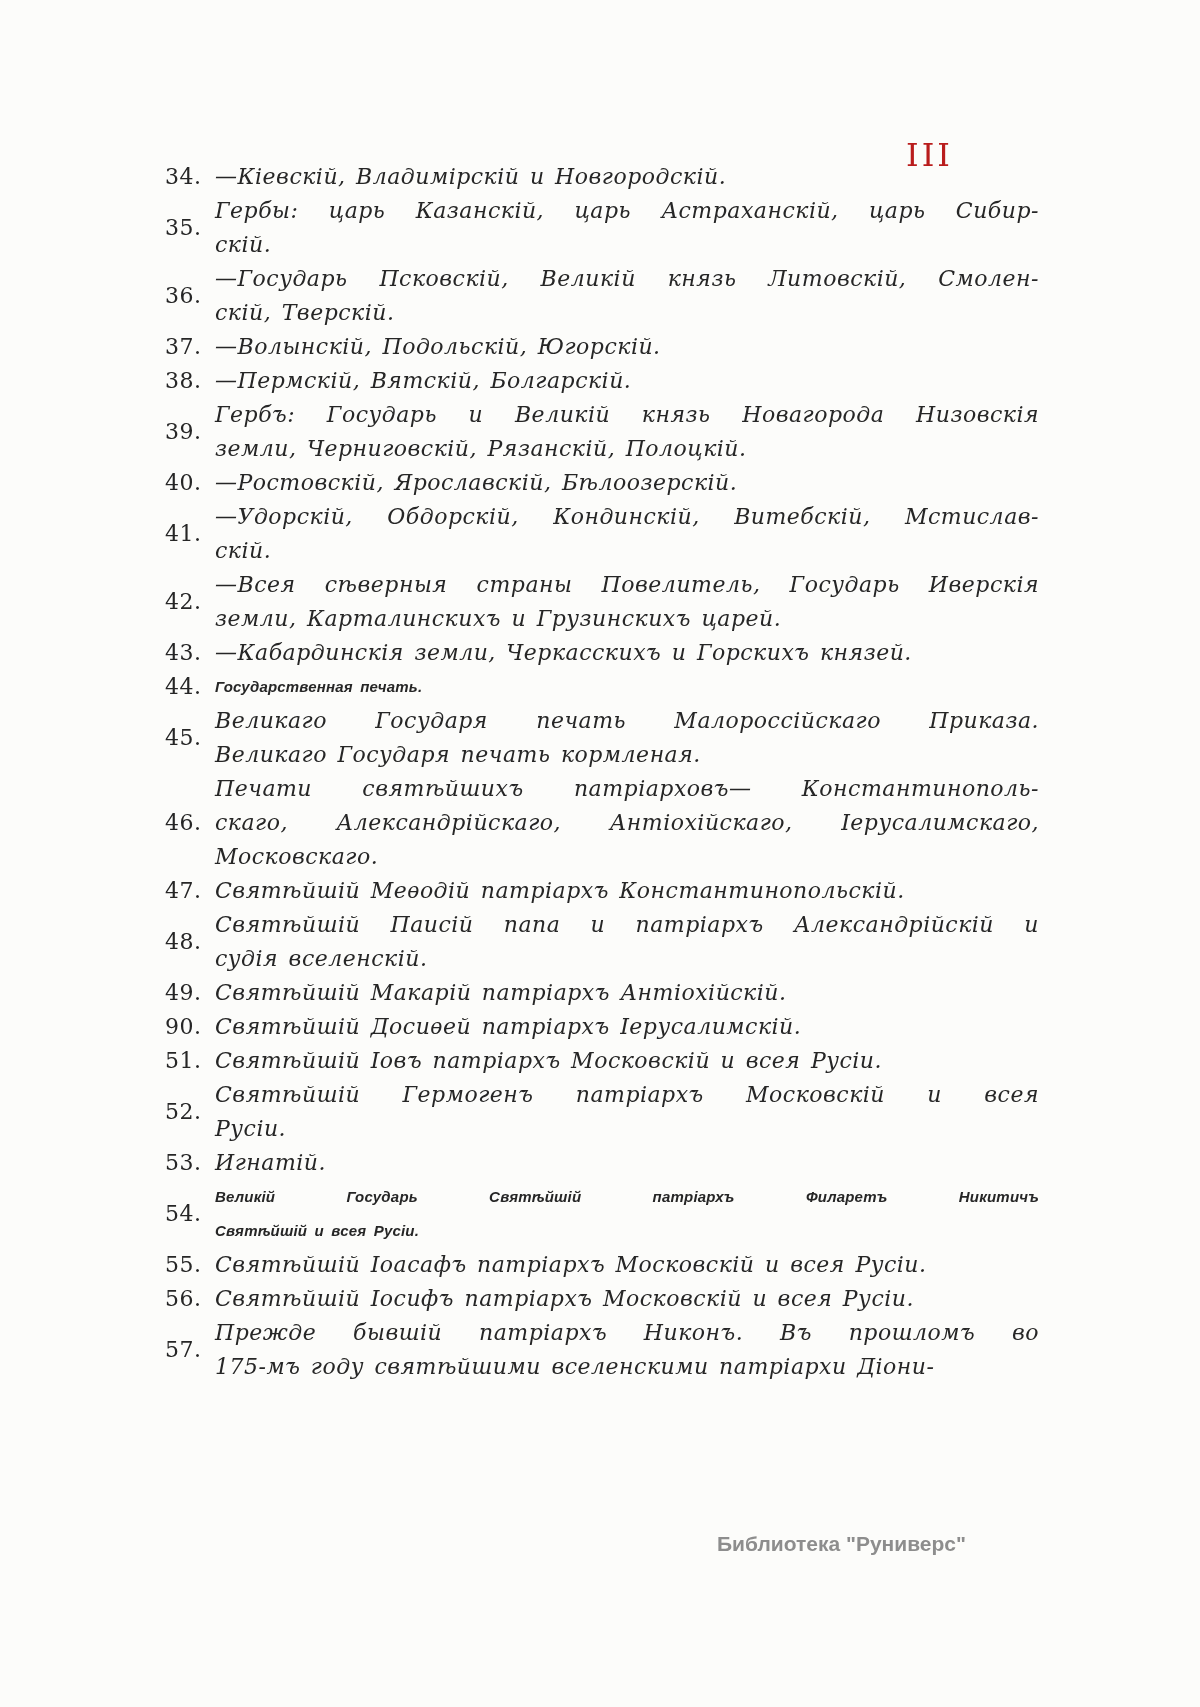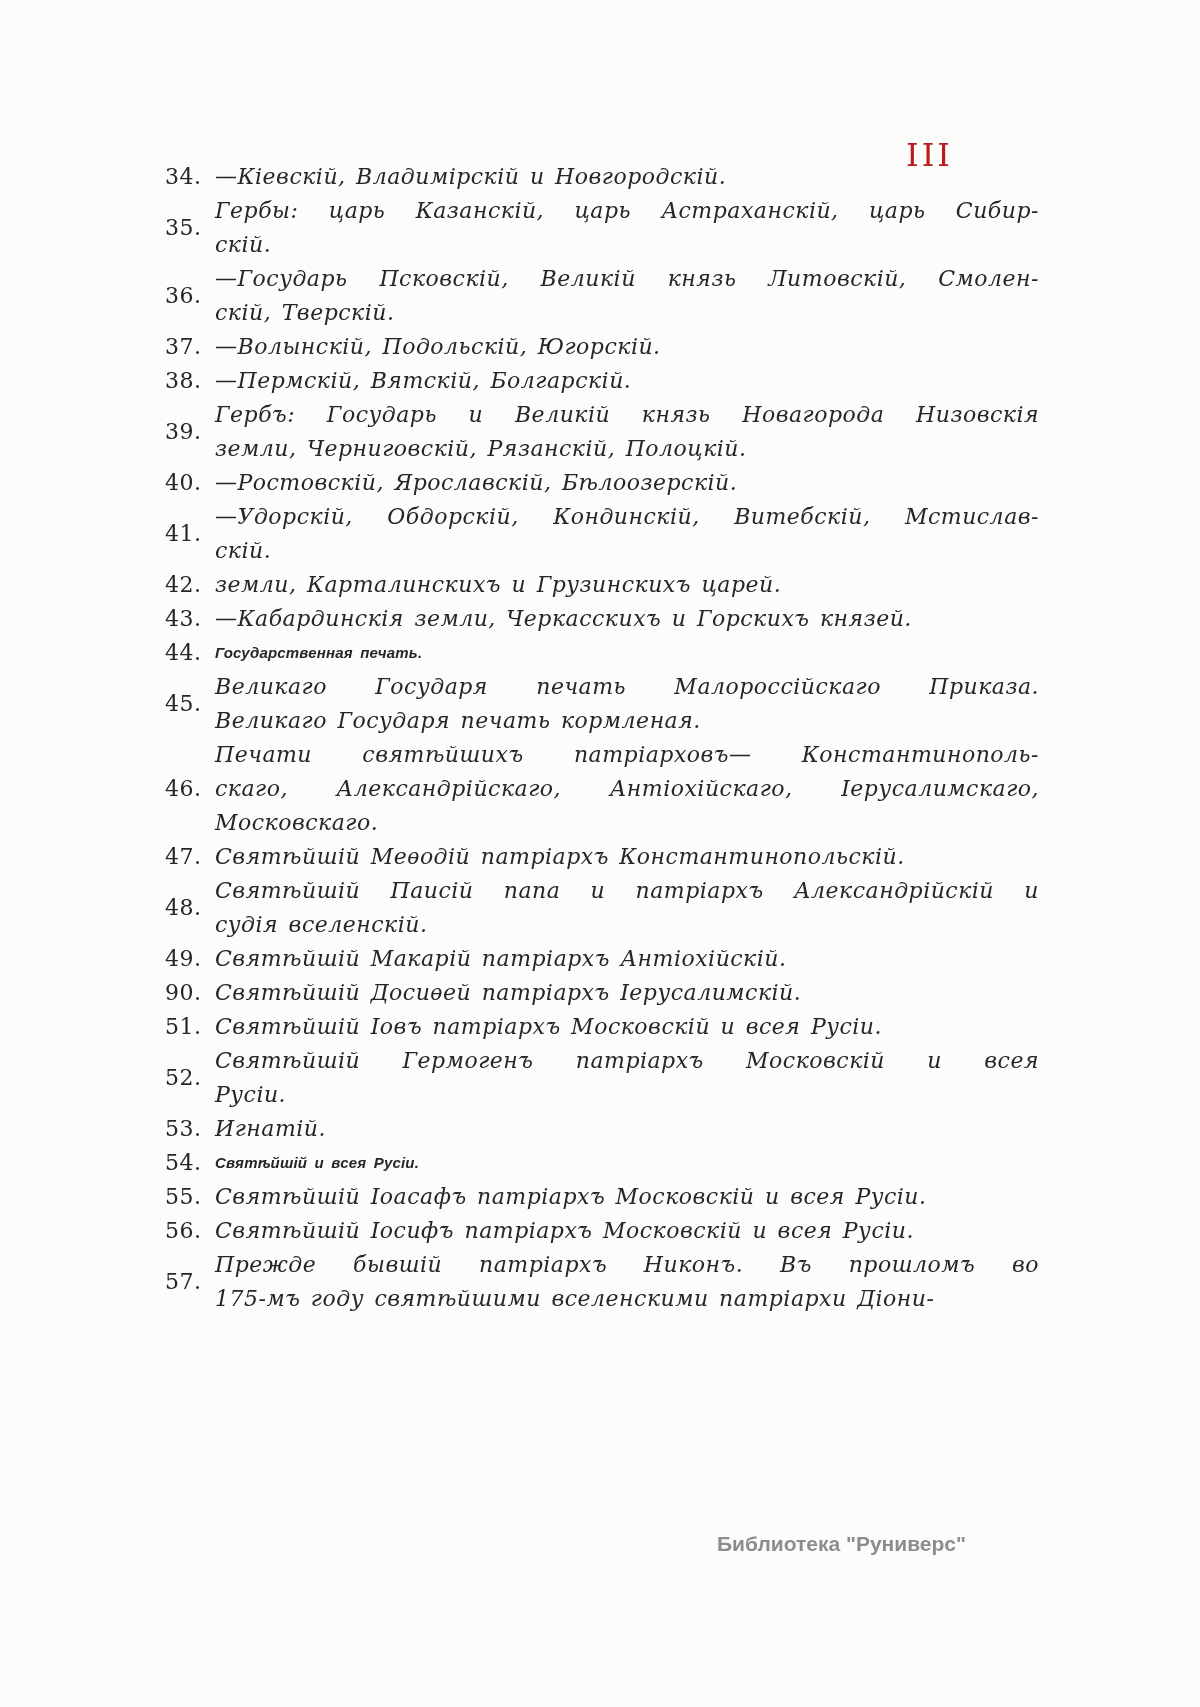--- a/index.html
+++ b/index.html
@@ -128,20 +128,21 @@
       <div class="item">
         <div class="num">41.</div>
         <div class="text">
           <div class="line fill">—Удорскій, Обдорскій, Кондинскій, Витебскій, Мстислав-</div>
           <div class="line">скій.</div>
         </div>
       </div>
       <div class="item">
         <div class="num">42.</div>
         <div class="text">
+          <div class="line fill">—Всея сѣверныя страны Повелитель, Государь Иверскія</div>
           <div class="line">земли, Карталинскихъ и Грузинскихъ царей.</div>
         </div>
       </div>
       <div class="item">
         <div class="num">43.</div>
         <div class="text">
           <div class="line">—Кабардинскія земли, Черкасскихъ и Горскихъ князей.</div>
         </div>
       </div>
       <div class="item bold">
@@ -205,20 +206,21 @@
       </div>
       <div class="item">
         <div class="num">53.</div>
         <div class="text">
           <div class="line">Игнатій.</div>
         </div>
       </div>
       <div class="item bold">
         <div class="num">54.</div>
         <div class="text">
+          <div class="line fill">Великій Государь Святѣйшій патріархъ Филаретъ Никитичъ</div>
           <div class="line">Святѣйшій и всея Русіи.</div>
         </div>
       </div>
       <div class="item">
         <div class="num">55.</div>
         <div class="text">
           <div class="line">Святѣйшій Іоасафъ патріархъ Московскій и всея Русіи.</div>
         </div>
       </div>
       <div class="item">

